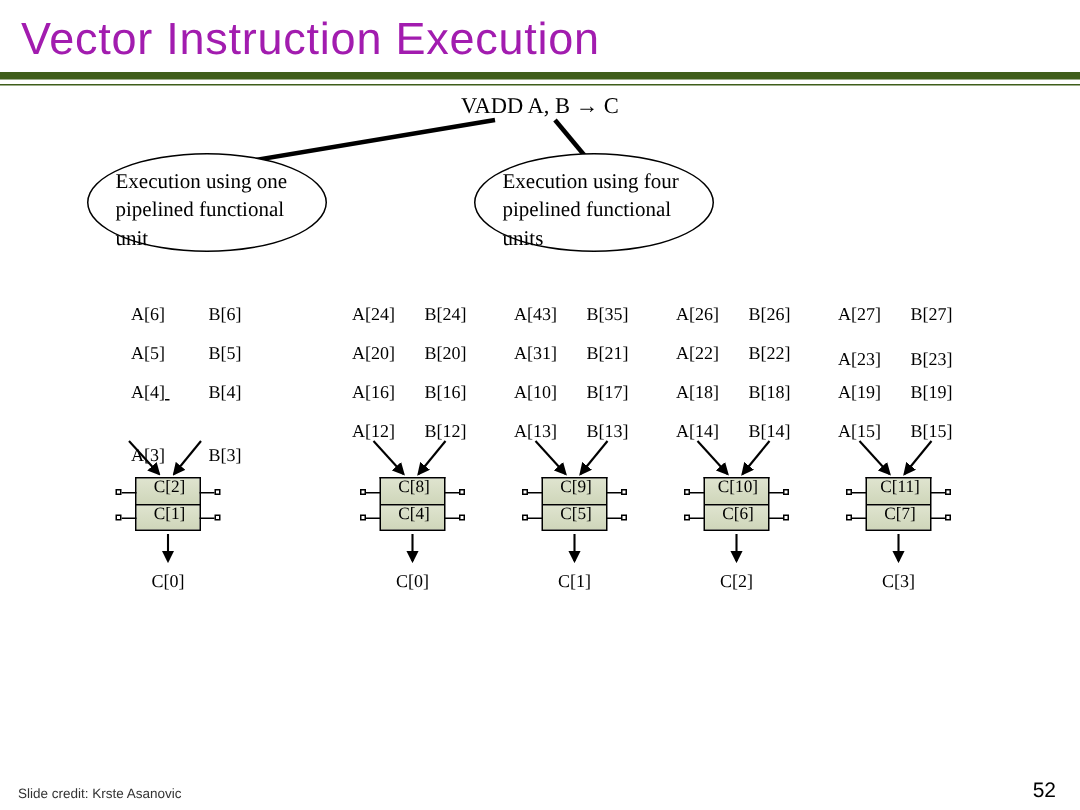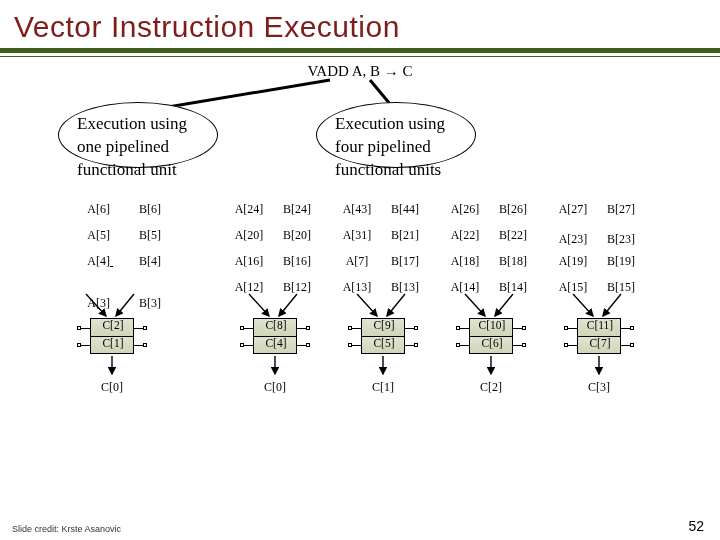--- a/index.html
+++ b/index.html
@@ -1,23 +1,23 @@
 <!DOCTYPE html>
 <html><head>
 <meta charset="utf-8">
 <style>
   * { box-sizing: border-box; margin: 0; padding: 0; }
   html, body { width: 720px; height: 540px; font-family: Arial, Helvetica, sans-serif; background: #fff; }
   .slide { position: relative; width: 720px; height: 540px; }
-  .title { font-size: 30px; font-weight: 400; color: #7f1d1d; padding: 10px 14px 4px; letter-spacing: 0.5px; }
+  .title { font-size: 30px; font-weight: 400; color: #a21caf; padding: 10px 14px 4px; letter-spacing: 0.5px; }
   .hr1 { border: none; border-top: 5px solid #3f5e1b; margin: 0; }
   .hr2 { border: none; border-top: 1px solid #3f5e1b; margin-top: 3px; }
   .instr { font-family: "Comic Sans MS", "Comic Sans", cursive; font-size: 15px; text-align: center; margin-top: 6px; }
   .canvas { position: relative; width: 720px; height: 430px; }
-  .bubble { position: absolute; border: 1.3px solid #000; border-radius: 50%; background: #fff; padding: 10px 18px; font-family: "Comic Sans MS", cursive; font-size: 17px; line-height: 1.35; }
+  .bubble { position: absolute; border: 1.3px solid #000; border-radius: 50%; background: #fff; padding: 10px 18px; font-family: "Comic Sans MS", cursive; font-size: 14px; line-height: 1.35; }
   .bubble.left { left: 58px; top: 22px; width: 160px; height: 66px; }
   .bubble.right { left: 316px; top: 22px; width: 160px; height: 66px; }
   .lbl-row { position: absolute; font-family: "Comic Sans MS", cursive; font-size: 12px; white-space: nowrap; }
   .cell { display: inline-block; width: 48px; text-align: right; }
   .cellw { display: inline-block; width: 48px; text-align: center; }
   .pipe { position: absolute; width: 56px; }
   .pipe .stage {
     position: relative; width: 44px; height: 18px; margin: 0 auto;
     border: 1px solid #000; border-bottom: none;
     background: linear-gradient(#dfe4cf,#cfd6ba);
@@ -126,23 +126,23 @@
             <span class="nubL"></span>
             <span class="nubR"></span>
             <div class="Clabel">C[4]</div>
           </div>
       </div>
       <svg class="conn" style="left:247px;top:276px" width="56" height="24">
           <line x1="28" y1="0" x2="28" y2="18" stroke="#000" stroke-width="1.4" marker-end="url(#ah)"></line>
         </svg>
       <div class="outlabel" style="left:247px; top:300px;">C[0]</div>
 
-      <div class="lbl-row" style="left:333px; top:122px;"><span class="cellw">A[43]</span><span class="cellw">B[44]</span></div>
+      <div class="lbl-row" style="left:333px; top:122px;"><span class="cellw">A[43]</span><span class="cellw">B[35]</span></div>
       <div class="lbl-row" style="left:333px; top:148px;"><span class="cellw">A[31]</span><span class="cellw">B[21]</span></div>
-      <div class="lbl-row" style="left:333px; top:174px;"><span class="cellw">A[7]</span><span class="cellw">B[17]</span></div>
+      <div class="lbl-row" style="left:333px; top:174px;"><span class="cellw">A[10]</span><span class="cellw">B[17]</span></div>
       <div class="lbl-row" style="left:333px; top:200px;"><span class="cellw">A[13]</span><span class="cellw">B[13]</span></div>
       <svg class="conn" style="left:333px;top:214px" width="110" height="26">
           <line x1="24" y1="0" x2="44" y2="22" stroke="#000" stroke-width="1.4" marker-end="url(#ah)"></line>
           <line x1="72" y1="0" x2="54" y2="22" stroke="#000" stroke-width="1.4" marker-end="url(#ah)"></line>
         </svg>
       <div class="pipe" style="left:355px; top:238px;">
         <div class="stage">
             <span class="nubL"></span>
             <span class="nubR"></span>
             <div class="Clabel">C[9]</div>

